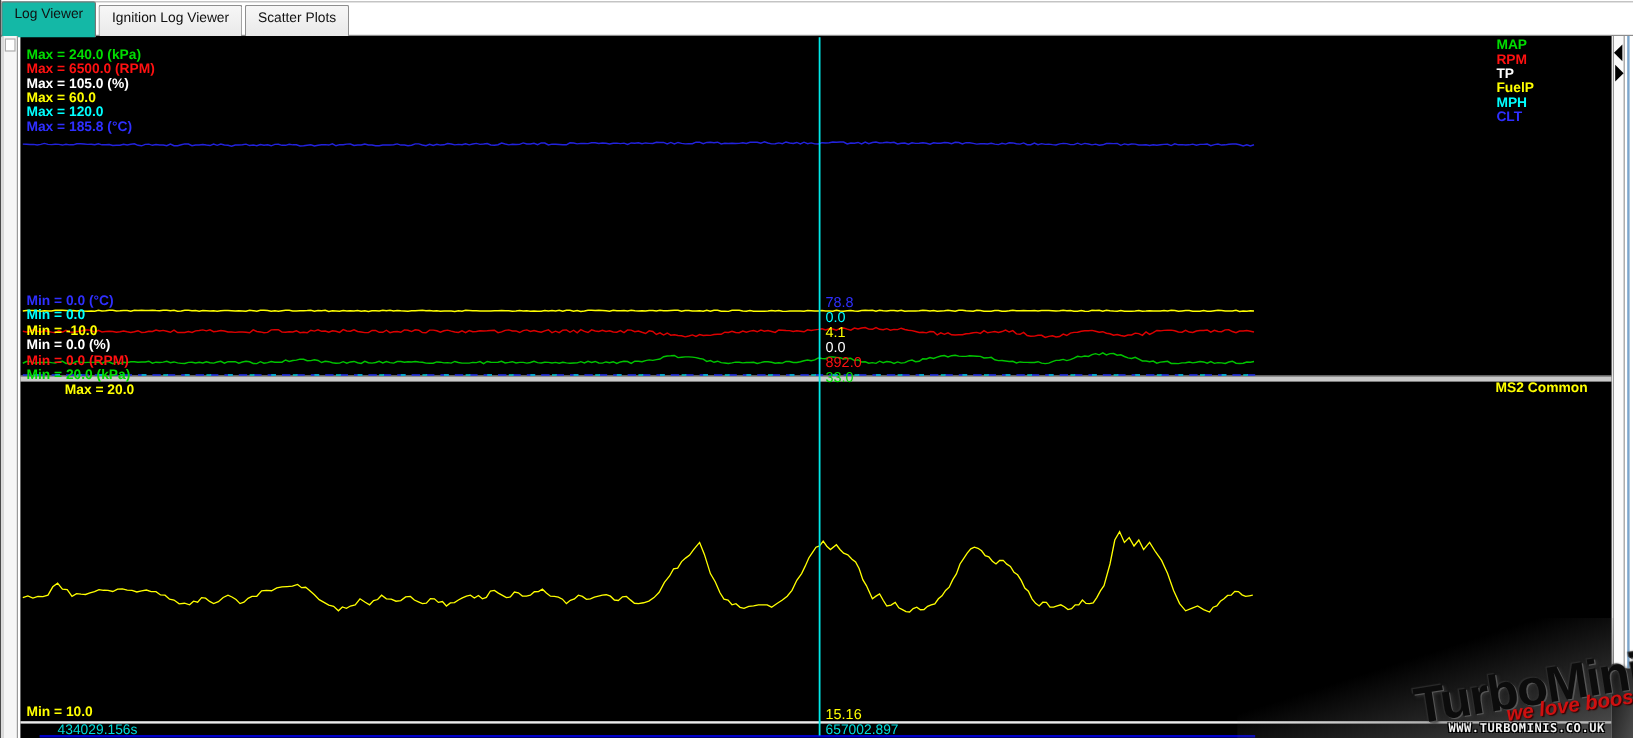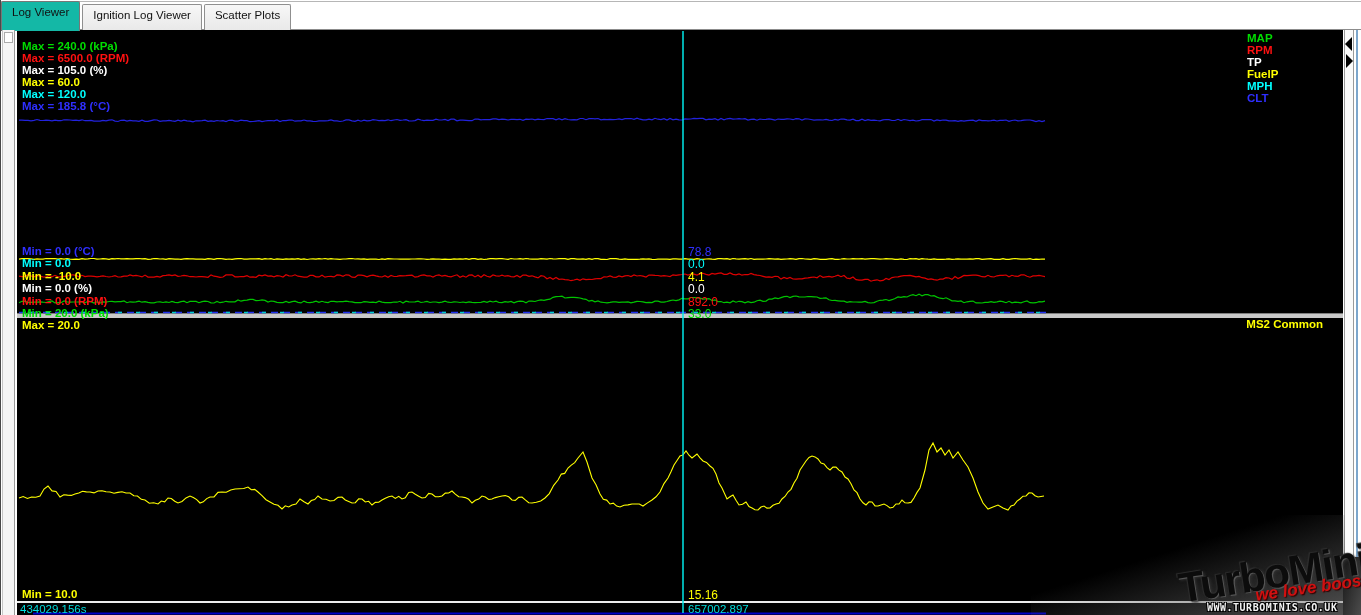--- a/index.html
+++ b/index.html
@@ -122,26 +122,26 @@
 
   <div class="cursor-vals">
     <span class="row" style="color: rgb(47, 47, 255);">78.8</span>
     <span class="row" style="color: rgb(0, 255, 255);">0.0</span>
     <span class="row" style="color: rgb(255, 255, 0);">4.1</span>
     <span class="row" style="color: rgb(255, 255, 255);">0.0</span>
     <span class="row" style="color: rgb(255, 17, 17);">892.0</span>
     <span class="row" style="color: rgb(0, 221, 0);">33.0</span>
   </div>
 
-  <div class="lp-max lp-label" style="color: rgb(255, 255, 0);">Max = 20.0</div>
+  <div class="lp-max lp-label" style="color: rgb(255, 255, 0); margin-left: 32px;">Max = 20.0</div>
   <div class="lp-title lp-label" style="color: rgb(255, 255, 0);">MS2 Common</div>
   <div class="lp-min lp-label" style="color: rgb(255, 255, 0);">Min = 10.0</div>
   <div class="lp-cursor lp-label" style="color: rgb(255, 255, 0);">15.16</div>
 
-  <div class="ts ts-start" style="color: rgb(0, 220, 220);">434029.156s</div>
+  <div class="ts ts-start" style="color: rgb(0, 220, 220); margin-left: 28px;">434029.156s</div>
   <div class="ts ts-cursor" style="color: rgb(0, 220, 220);">657002.897</div>
 
   <div class="rightstrip">
     <div class="arr-left"></div>
     <div class="arr-right"></div>
   </div>
   <div class="blueline"></div>
 
   <div class="watermark">
     <div class="wm-glow"></div>

